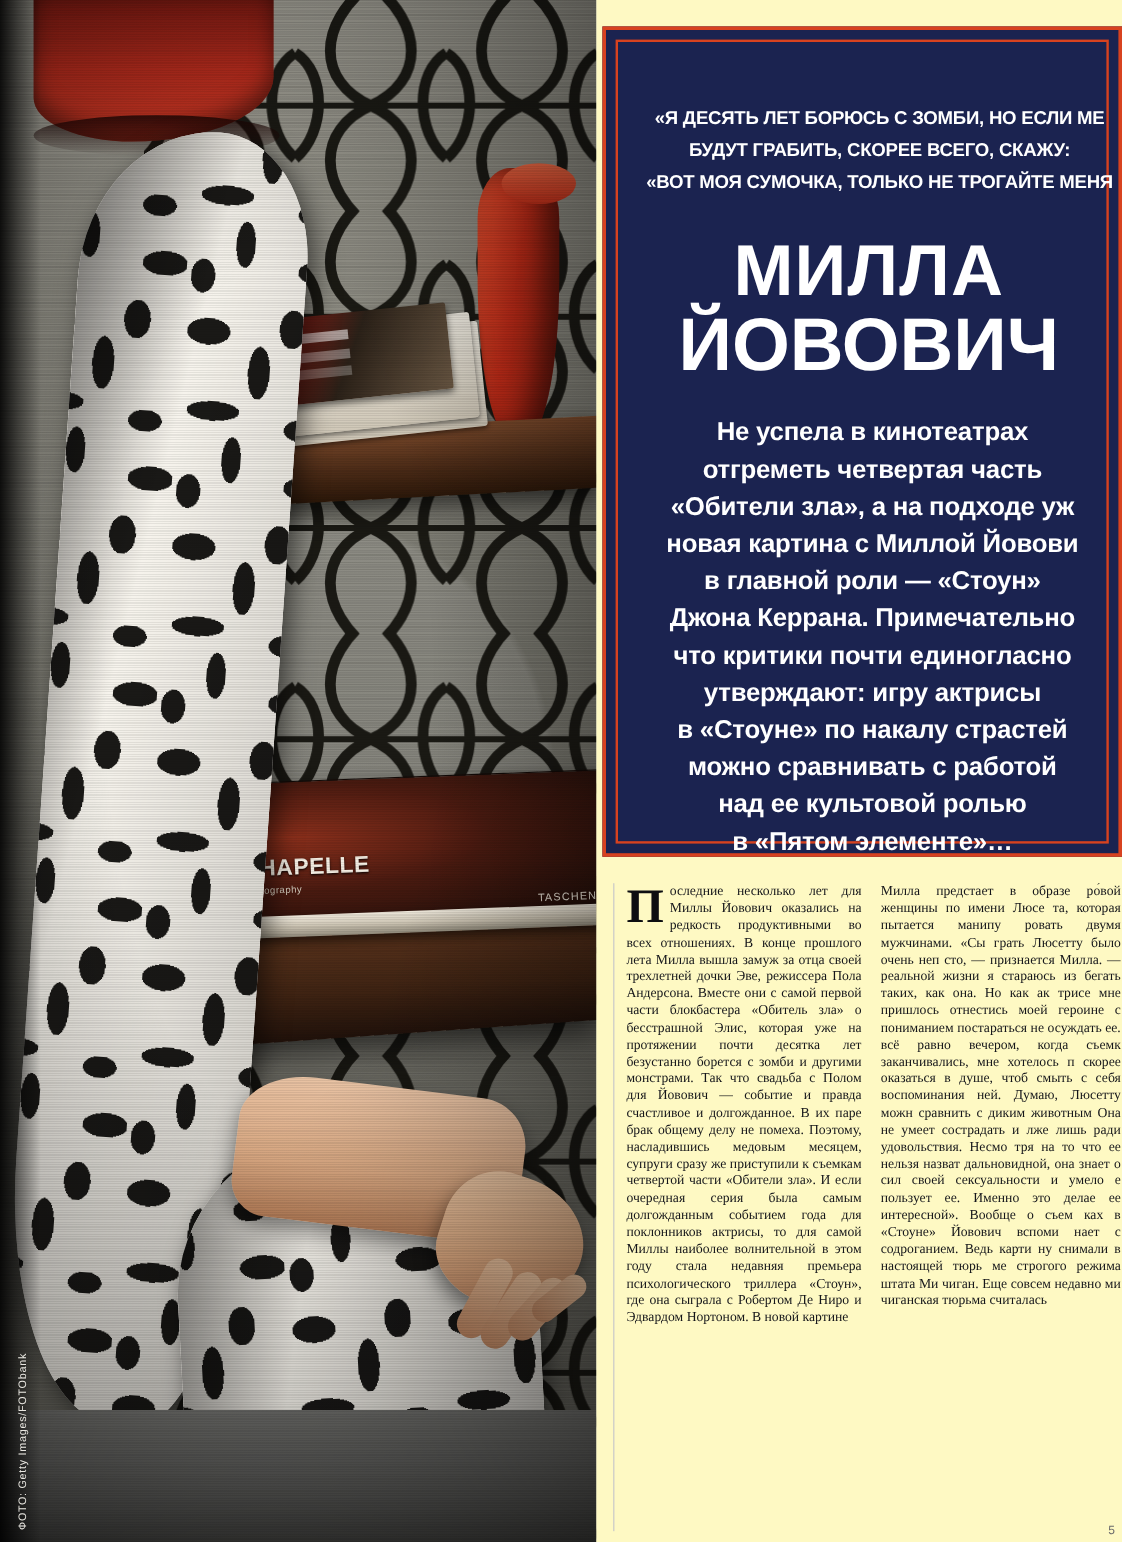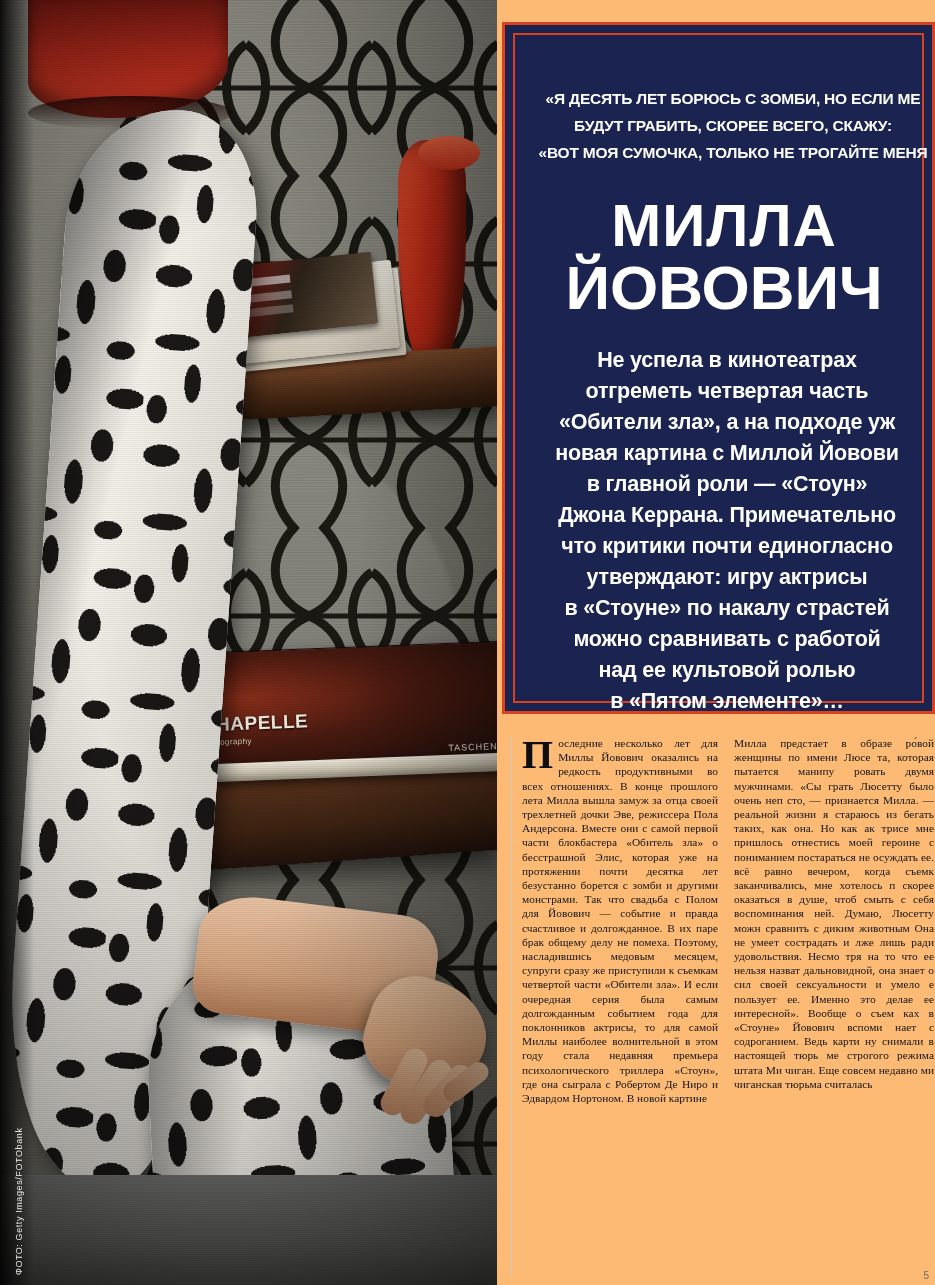--- a/index.html
+++ b/index.html
@@ -276,21 +276,21 @@
     font-size: 9px;
     letter-spacing: 0.6px;
     white-space: nowrap;
   }
 
   
   .text-pane {
     position: absolute;
     left: 497px; top: 0;
     width: 438px; height: 1285px;
-    background: #fdba74;
+    background: #fef9c3;
   }
   .hero {
     position: absolute;
     left: 5px; top: 22px;
     width: 433px; height: 692px;
     background: #1b2350;
     border: 3px solid #d8421f;
     box-sizing: border-box;
   }
   .hero-inner {

